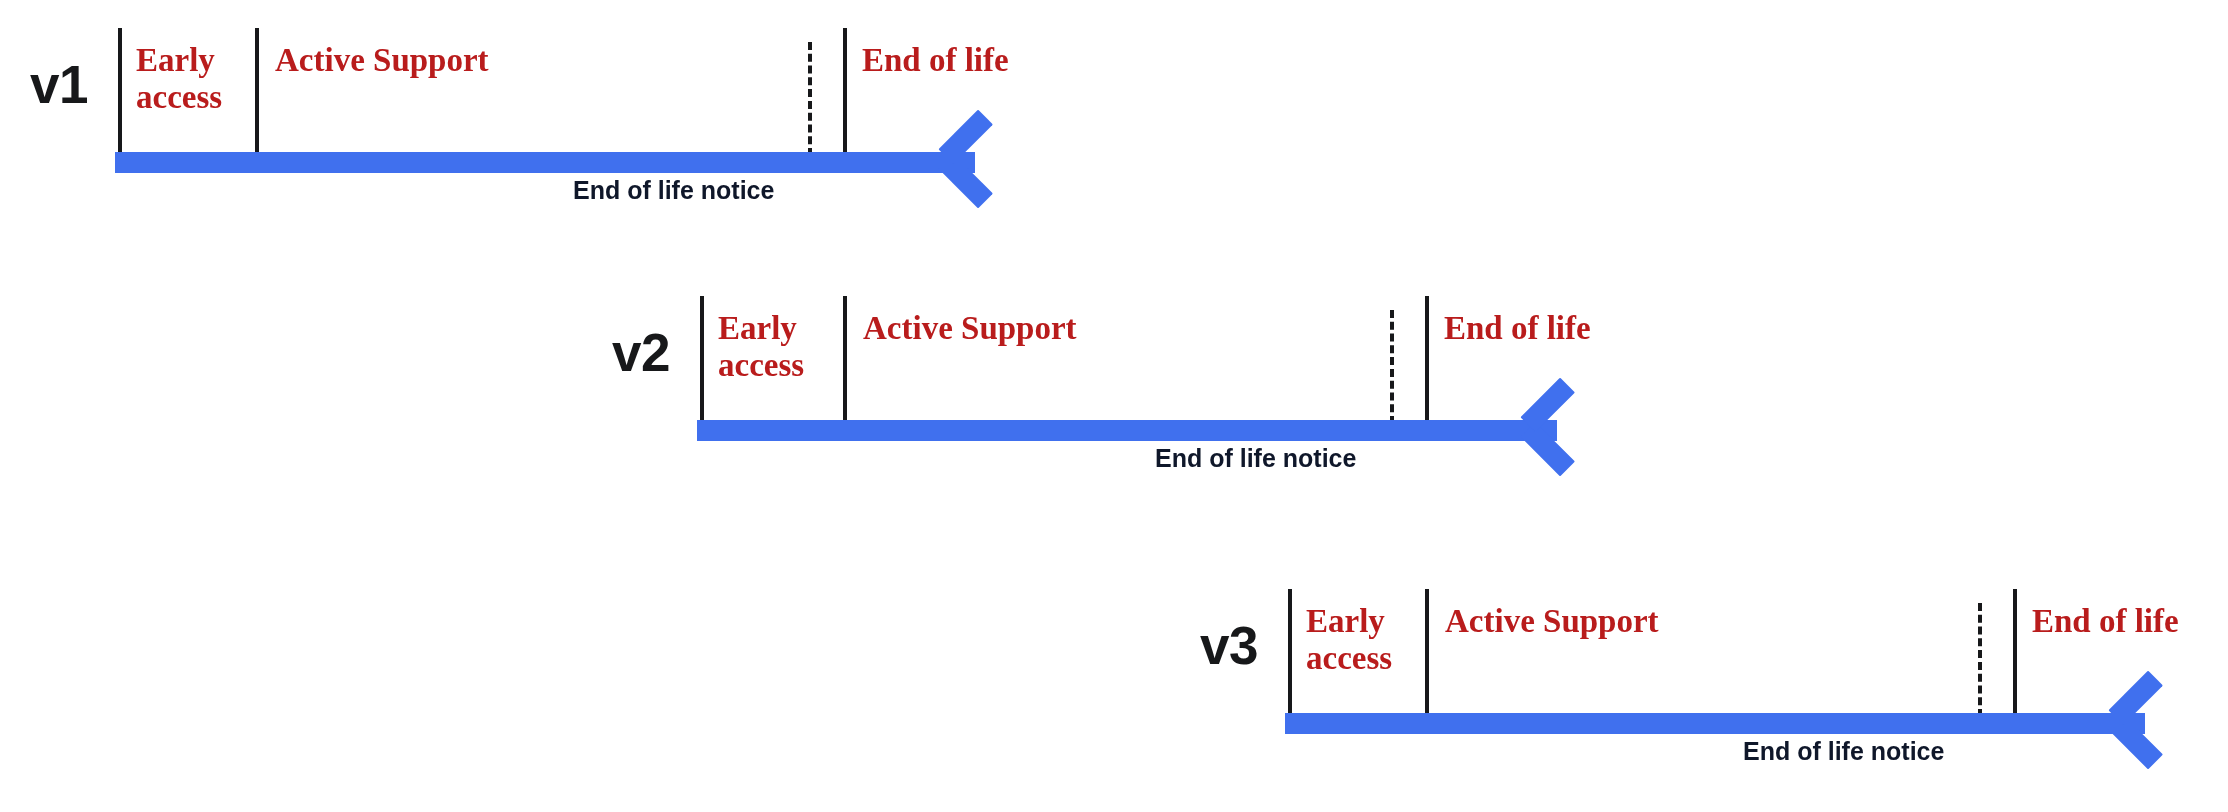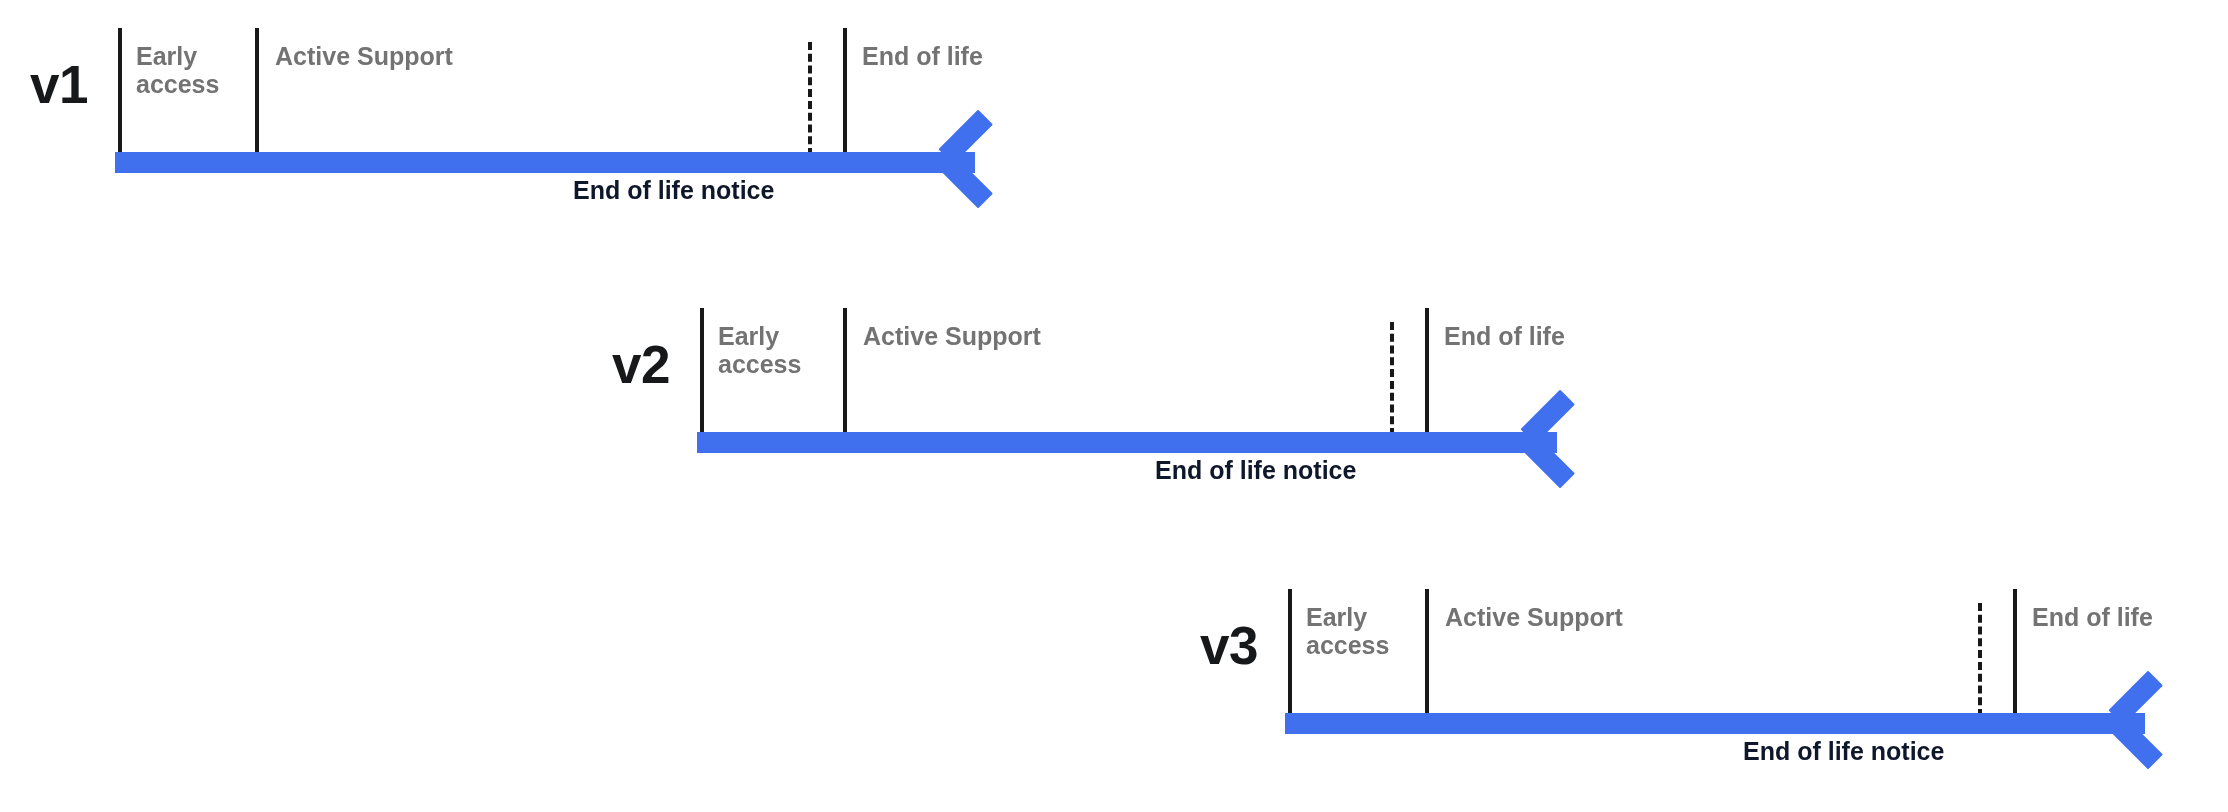--- a/index.html
+++ b/index.html
@@ -36,25 +36,26 @@
   
   .divider-dashed{
     position:absolute;
     width:0;
     border-left:4px dashed #17181a;
   }
 
   
   .phase-label{
     position:absolute;
-    font-size:25px;
+    font-size:33px;
     font-weight:700;
     line-height:1.12;
-    color:#737373;
+    color:#b91c1c;
     white-space:pre-line;
+    font-family:Liberation Serif, serif;
   }
 
   
   .timeline-bar{
     position:absolute;
     height:21px;
     background:#4070ee;
   }
 
   
@@ -120,21 +121,21 @@
     <div class="timeline-bar" style="left:115px;top:152px;width:860px;"></div>
 
     <div class="arrow-head" style="left:955px;top:142px;">
       <span class="top"></span>
         <span class="bottom"></span>
     </div>
 
     <div class="notice-label" style="left:573px;top:177px;">End of life notice</div>
   </div>
 
-  <div class="lifecycle-row" style="left:0;top:280px;width:1877px;height:240px;">
+  <div class="lifecycle-row" style="left:0;top:268px;width:1877px;height:240px;">
 
     <div class="version-label" style="left:612px;top:58px;">v2</div>
 
     <div class="divider" style="left:700px;top:28px;height:128px;"></div>
 
     <div class="phase-label" style="left:718px;top:42px;width:120px;">Early
 access</div>
 
     <div class="divider" style="left:843px;top:28px;height:128px;"></div>
 

